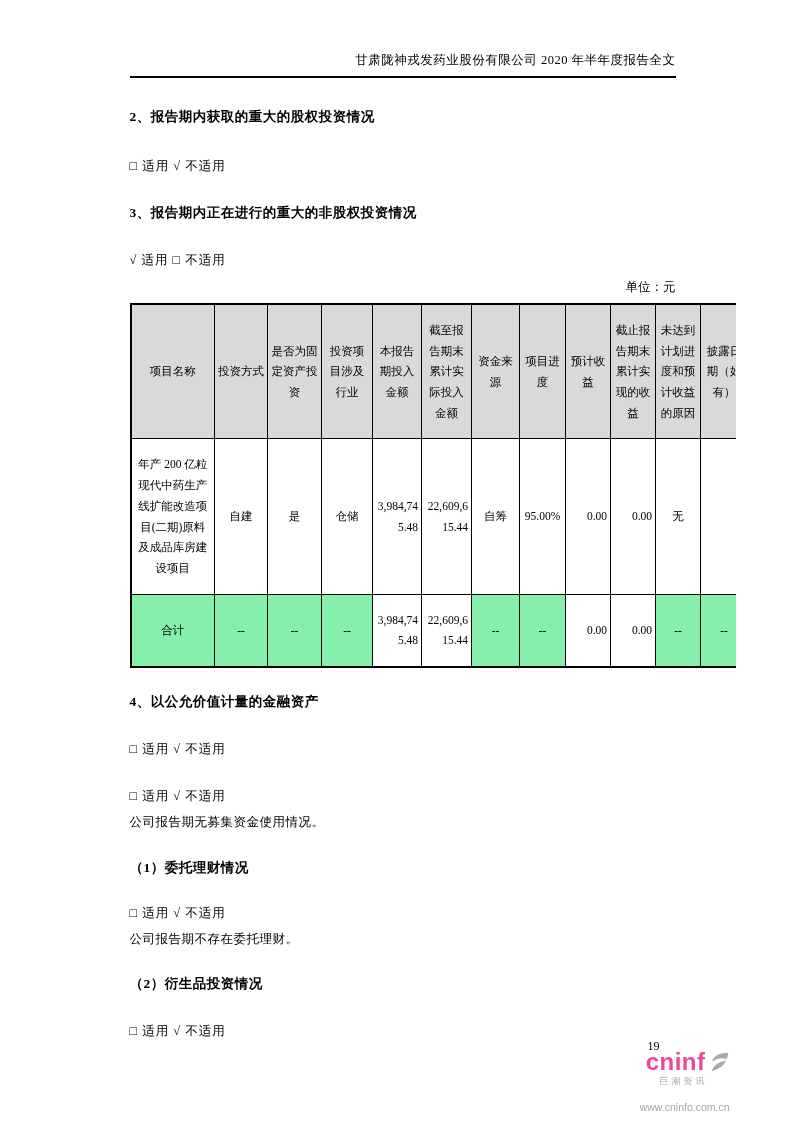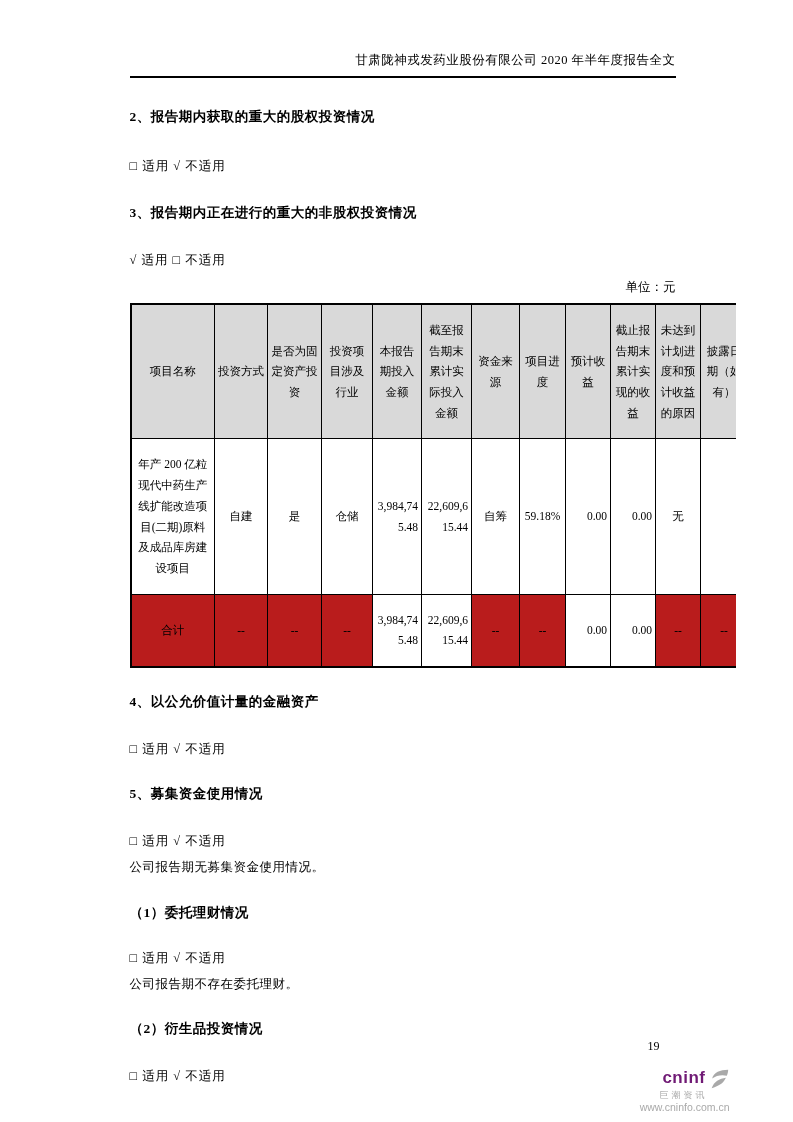--- a/index.html
+++ b/index.html
@@ -62,21 +62,21 @@
   table.inv-table th {
     background: #d9d9d9;
     text-align: center;
   }
   tr.hdr-row { height: 107px; }
   tr.data-row { height: 138px; }
   tr.total-row { height: 47px; }
   td.left { text-align: center; }
   td.num { text-align: right; word-break: break-all; }
   td.ctr { text-align: center; }
-  td.gray { background: #b91c1c; }
+  td.gray { background: #86efac; }
   .gap-after-table { margin-top: 25px; }
   .page-number {
     position: absolute;
     top: 1039px;
     right: 76px;
     font-size: 12px;
   }
   .cninfo-logo {
     position: absolute;
     right: 6px;
@@ -86,36 +86,36 @@
     font-family: "Liberation Sans", sans-serif;
     line-height: 1.1;
   }
   .cninfo-top {
     display: flex;
     align-items: center;
     justify-content: flex-end;
     gap: 2px;
   }
   .cninfo-word {
-    font-size: 17px;
+    font-size: 24px;
     font-weight: bold;
     letter-spacing: 0.5px;
-    color: #701a75;
+    color: #ec4899;
   }
   .cninfo-sub {
     font-size: 9px;
     letter-spacing: 3px;
     color: #a9a9a9;
     margin-top: 1px;
     margin-right: 22px;
   }
   .cninfo-url {
     font-size: 10.5px;
     color: #a9a9a9;
-    margin-top: 2px;
+    margin-top: 16px;
   }
 </style>
 </head>
 <body>
 
 <div class="page">
   <div class="content">
 
     <div class="doc-header">甘肃陇神戎发药业股份有限公司 2020 年半年度报告全文</div>
 
@@ -159,21 +159,21 @@
         <th>披露索引（如有）</th>
       </tr>
       <tr class="data-row">
         <td class="left">年产 200 亿粒现代中药生产线扩能改造项目(二期)原料及成品库房建设项目</td>
         <td class="left">自建</td>
         <td class="left">是</td>
         <td class="left">仓储</td>
         <td class="num">3,984,745.48</td>
         <td class="num">22,609,615.44</td>
         <td class="left">自筹</td>
-        <td class="ctr">59.18%</td>
+        <td class="ctr">95.00%</td>
         <td class="num">0.00</td>
         <td class="num">0.00</td>
         <td class="left">无</td>
         <td class="left"></td>
         <td class="left"></td>
       </tr>
       <tr class="total-row">
         <td class="left gray">合计</td>
         <td class="ctr gray">--</td>
         <td class="ctr gray">--</td>
@@ -187,21 +187,20 @@
         <td class="ctr gray">--</td>
         <td class="ctr gray">--</td>
         <td class="ctr gray">--</td>
       </tr>
     </tbody>
       </table>
 
     <div class="section-title gap-after-table">4、以公允价值计量的金融资产</div>
     <div class="applicability" style="margin-top:30px;">□ 适用 √ 不适用</div>
 
-    <div class="section-title" style="margin-top:27px;">5、募集资金使用情况</div>
     <div class="applicability" style="margin-top:30px;">□ 适用 √ 不适用</div>
     <div class="note-line" style="margin-top:9px;">公司报告期无募集资金使用情况。</div>
 
 
     <div class="section-title" style="margin-top:28px;">（1）委托理财情况</div>
     <div class="applicability" style="margin-top:28px;">□ 适用 √ 不适用</div>
     <div class="note-line" style="margin-top:9px;">公司报告期不存在委托理财。</div>
 
     <div class="section-title" style="margin-top:27px;">（2）衍生品投资情况</div>
     <div class="applicability" style="margin-top:30px;">□ 适用 √ 不适用</div>

